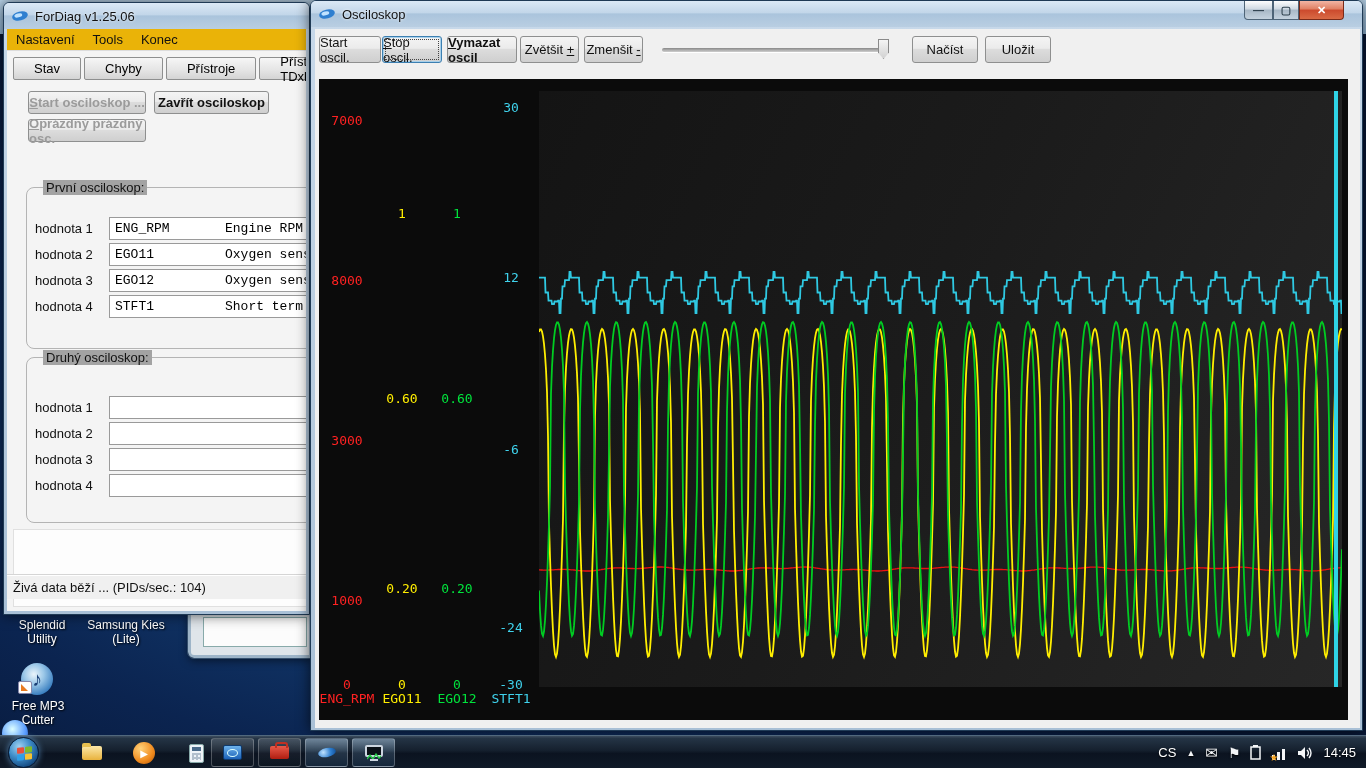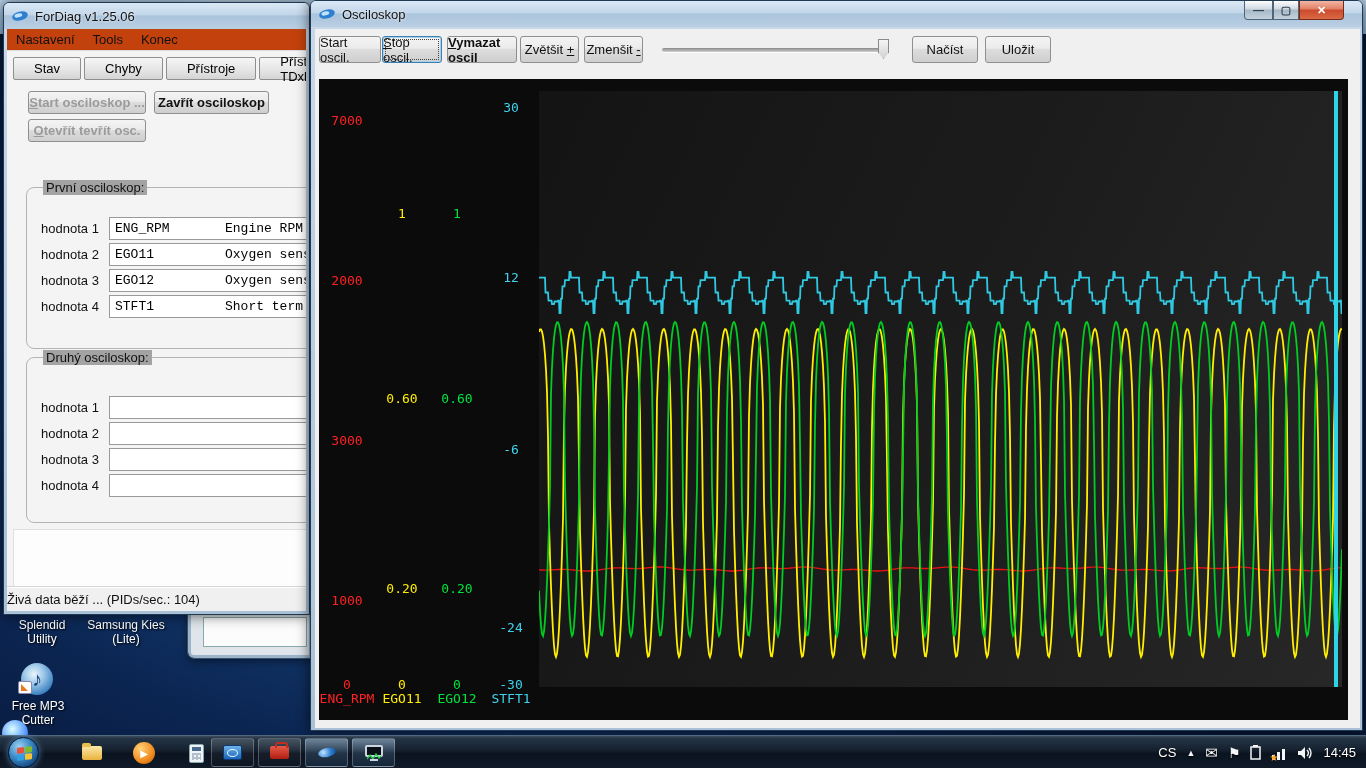--- a/index.html
+++ b/index.html
@@ -33,41 +33,41 @@
   .btn3d { position:absolute; border:1px solid #8e8f8f; border-radius:3px;
     background:linear-gradient(#f4f4f4,#ebebeb 45%,#dcdcdc 50%,#cfcfcf);
     font-size:13px; color:#111; display:flex; align-items:center; justify-content:center; }
   .btn3d.disabled { color:#9b9b9b; }
   .btn3d.focused { border-color:#3c7fb1; box-shadow:0 0 0 1px #a8d0ea inset; outline:1px dotted #444; outline-offset:-4px; }
   u { text-decoration:underline; }
 
   
   #fordiag { left:3px; top:2px; width:307px; height:613px; overflow:hidden; }
   #fordiag .client { left:3px; top:26px; right:3px; bottom:3px; background:#f4f4f4; border:1px solid #5e7purple; }
-  #fd-menubar { position:absolute; left:0; top:0; right:0; height:22px; background:#c2410c;
+  #fd-menubar { position:absolute; left:0; top:0; right:0; height:22px; background:#eab308;
     border-bottom:1px solid #dcdcdc; display:flex; align-items:center; gap:0; }
   .menu-item { padding:0 9px; font-size:13px; color:#111; }
   #fd-tabs { position:absolute; left:6px; top:28px; display:flex; gap:3px; }
   .tab-btn { height:23px; padding:0 20px; border:1px solid #8e8f8f; border-radius:2px;
     background:linear-gradient(#f6f6f6,#e4e4e4 60%,#d4d4d4); font-size:13px;
     display:flex; align-items:center; }
   .tab-btn.disabled { color:#9b9b9b; }
   .fd-btn { font-weight:bold; }
   .groupbox { position:absolute; border:1px solid #b4b4b4; border-radius:8px; background:transparent; }
   .group-title { position:absolute; top:8px; left:16px; font-size:13px; color:#111; background:#a3a3a3; padding:0 3px; }
   .fd-row { position:absolute; height:23px; }
-  .fd-row-label { position:absolute; right:215px; width:70px; text-align:center; font-size:13px; color:#111; top:4px; }
+  .fd-row-label { position:absolute; right:215px; width:70px; text-align:left; font-size:13px; color:#111; top:4px; }
   .fd-field { position:absolute; left:82px; top:0; width:232px; height:23px; background:#fff;
     border:1px solid #9a9a9a; font-family:"Liberation Mono",monospace; font-size:13px;
     display:flex; align-items:center; overflow:hidden; }
   .fd-field .code { margin-left:5px; width:110px; }
   .fd-field .desc { white-space:nowrap; }
-  #fd-status { position:absolute; left:0; right:0; bottom:0; height:25px; background:#f0f0f0;
+  #fd-status { position:absolute; left:0; right:0; bottom:12px; height:25px; background:#f0f0f0;
     border-top:1px solid #d5d5d5; box-shadow:0 1px 0 #fff inset; font-size:13px; color:#111;
-    display:flex; align-items:center; }
+    display:flex; align-items:center; padding-left:6px; }
   #fd-white { position:absolute; left:6px; top:500px; right:-40px; height:78px; background:#fdfdfd; border:1px solid #e0e0e0; }
 
   
   #fragwin { position:absolute; left:188px; top:610px; width:124px; height:48px;
     border:3px solid #9db4c8; outline:1px solid #35506e; border-radius:0 0 0 6px;
     background:#dfe5ea; box-shadow:0 3px 8px rgba(0,0,0,.5); }
   #fragwin .inner { position:absolute; left:12px; top:4px; right:2px; height:30px; background:#fcfcfc; border:1px solid #8aa; }
 
   
   #osc { left:310px; top:0; width:1053px; height:731px; }
@@ -179,21 +179,21 @@
       <div class="tab-btn disabled">Přístroje ICU</div>
     </div>
 
     <div class="btn3d fd-btn disabled" style="left:21px; top:62px; width:118px; height:23px;">
       <span><u>S</u><span>tart osciloskop ...</span></span>
     </div>
     <div class="btn3d fd-btn" style="left:147px; top:62px; width:115px; height:23px;">
       <span>Zavřít osciloskop</span>
     </div>
     <div class="btn3d fd-btn disabled" style="left:21px; top:90px; width:118px; height:23px;">
-      <span><u>O</u><span>tevřít tevřít osc.</span></span>
+      <span><u>O</u><span>prázdný prázdný osc.</span></span>
     </div>
 
     <div class="groupbox" style="left:19px; top:158px; width:300px; height:162px;">
       <span class="group-title" style="top:-8px;">První osciloskop:</span>
       <div class="fd-row" style="left:0; top:29px; width:300px;">
         <span class="fd-row-label" style="right:auto;left:8px;width:70px;">hodnota 1</span>
         <div class="fd-field">
           <span class="code">ENG_RPM</span>
             <span class="desc">Engine RPM</span>
         </div>
@@ -294,21 +294,21 @@
         <span>Načíst</span>
       </div>
       <div class="btn3d osc-tbtn" style="left:670px; width:66px;">
         <span>Uložit</span>
       </div>
     </div>
 
     <div id="osc-black">
       <div id="scalepanel">
           <div class="tick" style="left: -14px; top: 34px; color: rgb(255, 34, 34);">7000</div>
-          <div class="tick" style="left: -14px; top: 194px; color: rgb(255, 34, 34);">2000</div>
+          <div class="tick" style="left: -14px; top: 194px; color: rgb(255, 34, 34);">8000</div>
           <div class="tick" style="left: -14px; top: 354px; color: rgb(255, 34, 34);">3000</div>
           <div class="tick" style="left: -14px; top: 514px; color: rgb(255, 34, 34);">1000</div>
           <div class="tick" style="left: -14px; top: 598px; color: rgb(255, 34, 34);">0</div>
           <div class="tick" style="left: -14px; top: 612px; color: rgb(255, 34, 34);">ENG_RPM</div>
           <div class="tick" style="left: 41px; top: 127px; color: rgb(255, 238, 0);">1</div>
           <div class="tick" style="left: 41px; top: 312px; color: rgb(255, 238, 0);">0.60</div>
           <div class="tick" style="left: 41px; top: 502px; color: rgb(255, 238, 0);">0.20</div>
           <div class="tick" style="left: 41px; top: 598px; color: rgb(255, 238, 0);">0</div>
           <div class="tick" style="left: 41px; top: 612px; color: rgb(255, 238, 0);">EGO11</div>
           <div class="tick" style="left: 96px; top: 127px; color: rgb(0, 228, 60);">1</div>

